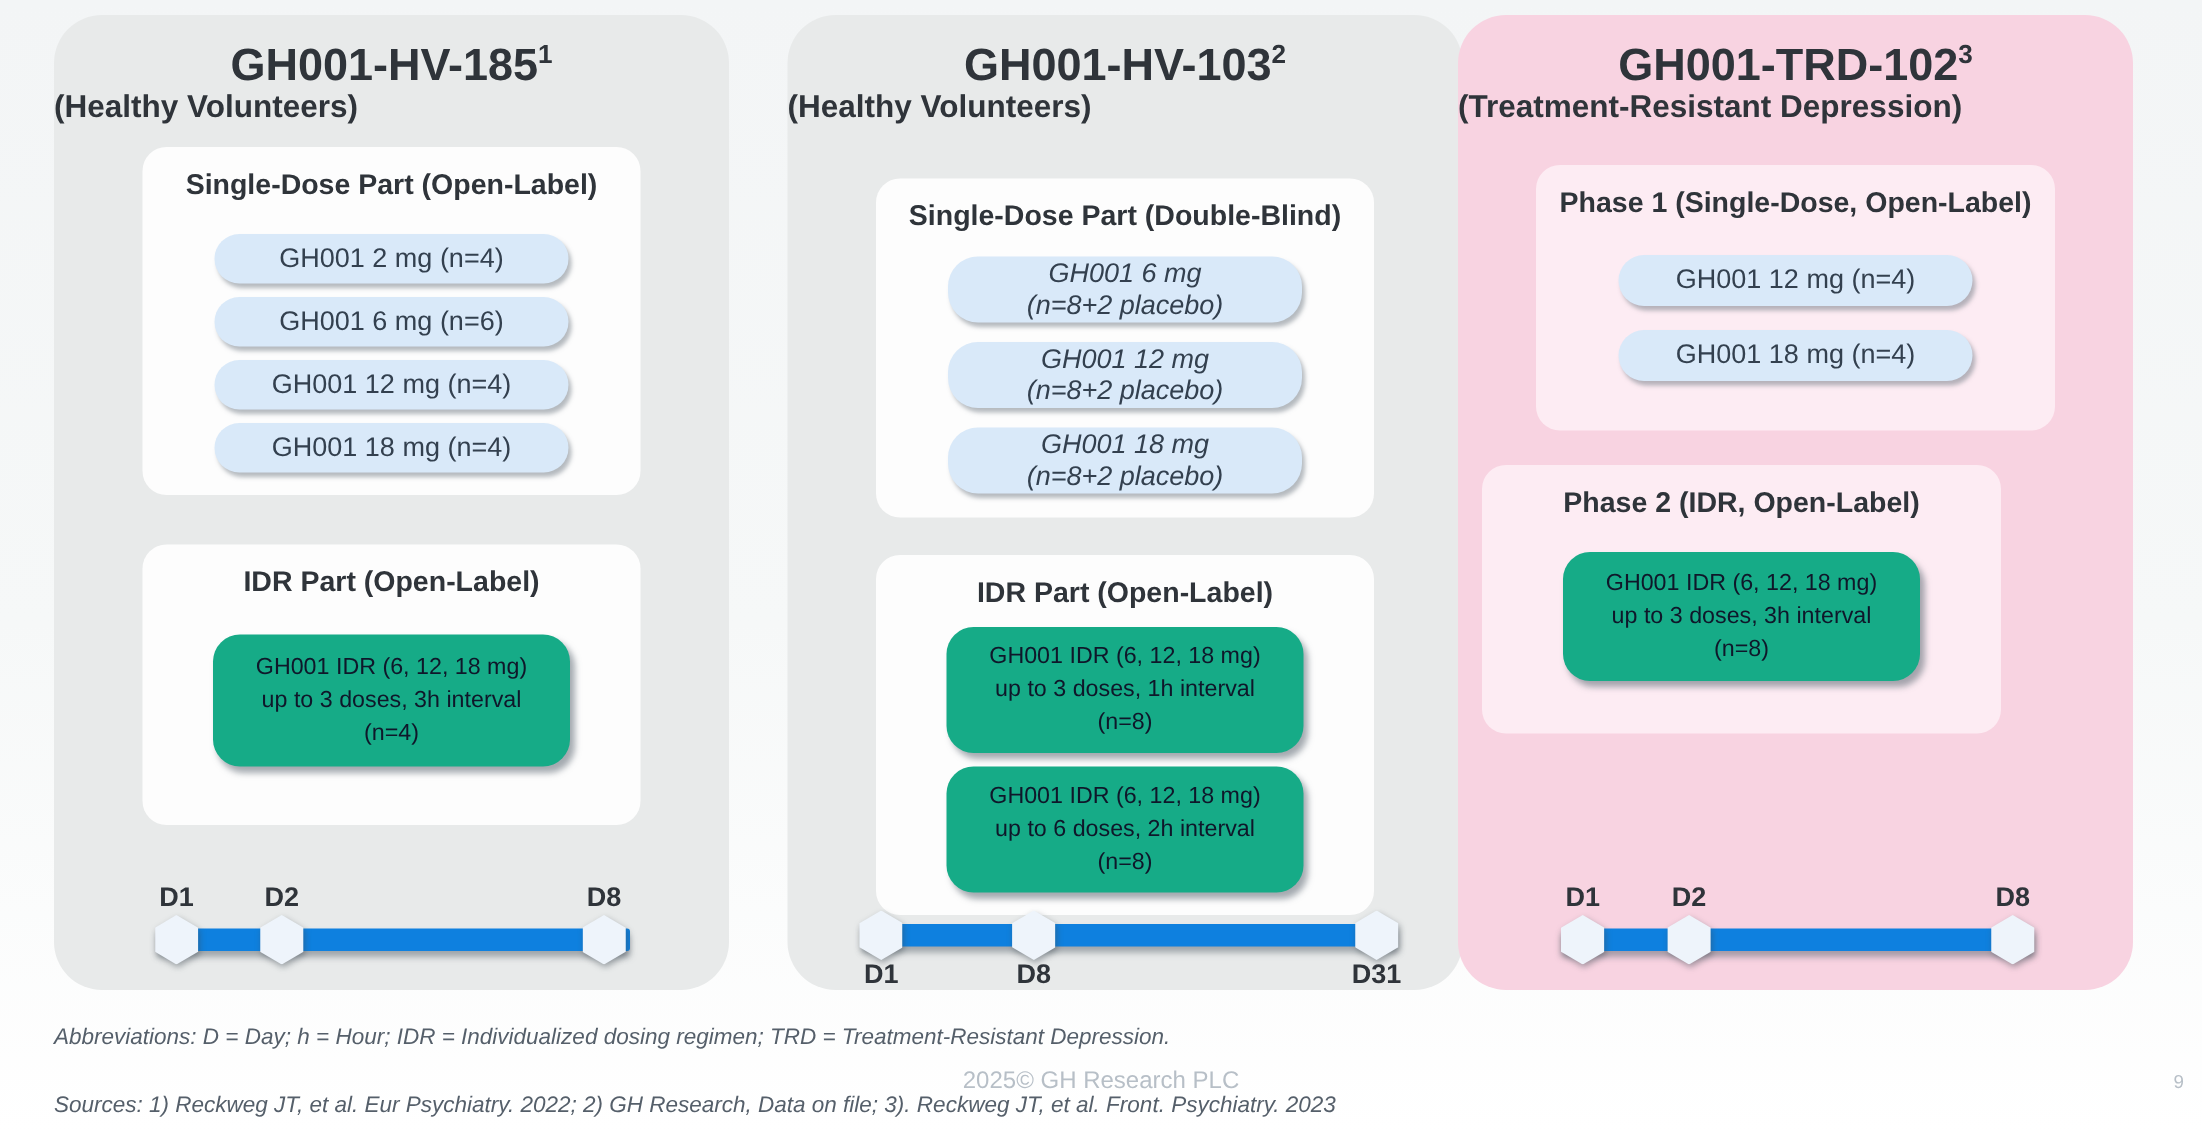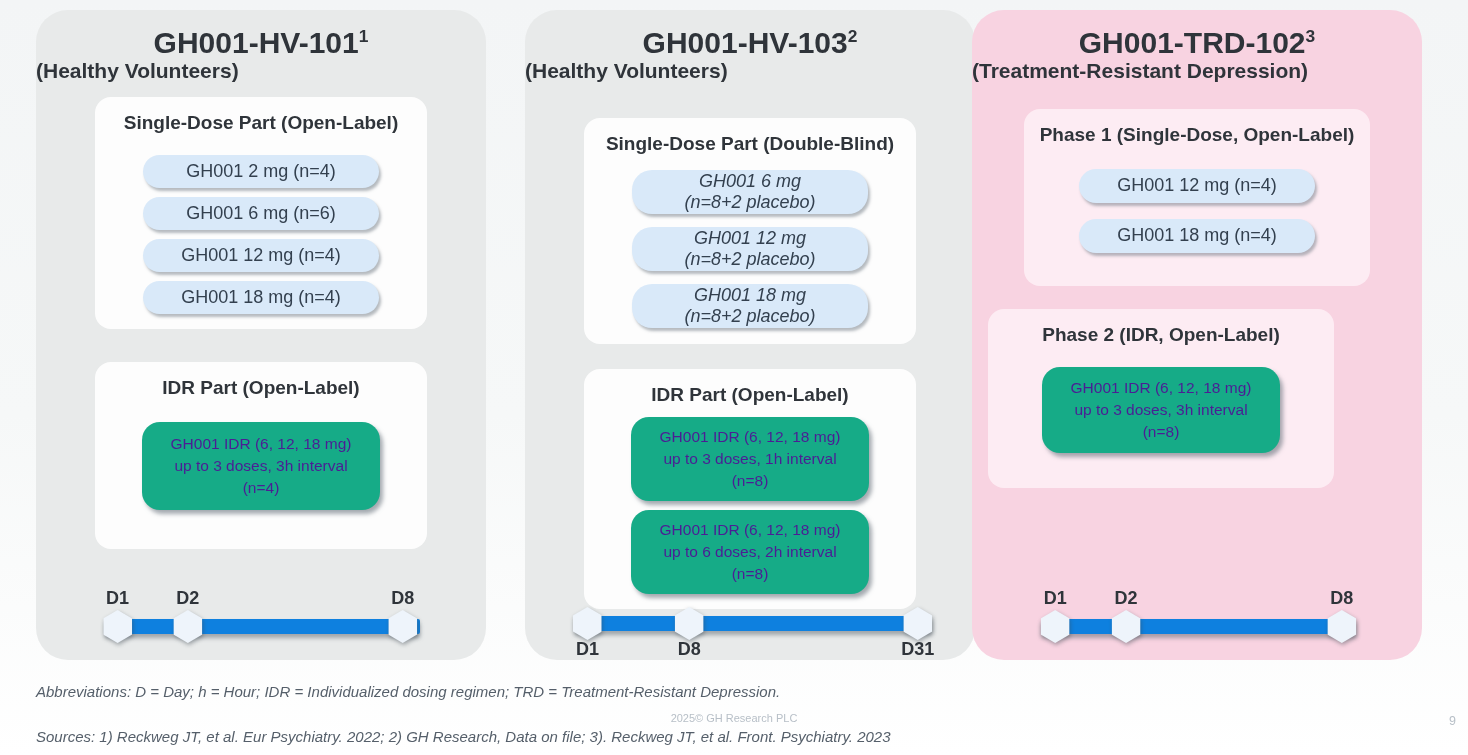--- a/index.html
+++ b/index.html
@@ -36,21 +36,21 @@
   .pill { width:236px; margin:9px auto 0; background:var(--pill-blue,#d9e9f9); border-radius:20px;
           display:flex; flex-direction:column; justify-content:center; text-align:center;
           font-size:18px; color:#33404f; box-shadow:2px 3px 3px rgba(110,120,130,0.5); }
   .pill .line { line-height:1.2; }
   .c0 .pill { height:33px; } .c0 .sec-header + .pill { margin-top:20px; }
   .c1 .pill { height:44px; margin-top:13px;font-style:italic; } .c1 .sec-header + .pill { margin-top:14px; }
   .c2 .pill { height:34px; margin-top:16px; } .c2 .sec-header + .pill { margin-top:22px; }
 
   .green { width:238px; margin:10px auto 0; background:var(--idr-green,#16ab87); border-radius:18px;
            display:flex; flex-direction:column; justify-content:center; text-align:center;
-           color:#4c1d95; box-shadow:3px 4px 4px rgba(105,115,125,0.6); }
+           color:#0f172a; box-shadow:3px 4px 4px rgba(105,115,125,0.6); }
   .green .line { font-size:15.5px; line-height:1.42; }
   .c0 .green { height:88px; } .c0 .sec-header + .green { margin-top:22px; }
   .c1 .green { height:84px; margin-top:9px; } .c1 .sec-header + .green { margin-top:10px; }
   .c2 .green { height:86px; } .c2 .sec-header + .green { margin-top:20px; }
 
   
   .timeline { position:absolute; }
   .c0 .timeline, .c2 .timeline { left:69px; right:66px; bottom:24px; height:48px; }
   .c1 .timeline { left:50px; right:43px; bottom:-4px; height:56px; }
   .tl-bar { position:absolute; left:0; right:0; height:15px; border-radius:2px;
@@ -67,30 +67,30 @@
               color:var(--dark-text,#2f343a); }
   .tl-above .tl-label { top:0; }
   .tl-below .tl-label { top:31px; }
 
   
   .footer-abbr, .footer-sources { position:absolute; left:36px; font-style:italic; font-size:15px;
               color:#555f6a; }
   .footer-abbr { top:683px; }
   .footer-sources { top:728px; }
   .footer-copyright { position:absolute; left:0; right:0; top:712px; text-align:center;
-              font-size:11px; color:#b7bfc7; }
+              font-size:16px; color:#b7bfc7; }
   .footer-page { position:absolute; right:12px; top:714px; font-size:12.5px; color:#b7bfc7; }
 </style>
 </head>
 <body>
 
 <div class="slide">
   <div id="columns">
       <div class="column c0">
-        <div class="col-title"><span>GH001-HV-101</span><sup>1</sup></div>
+        <div class="col-title"><span>GH001-HV-185</span><sup>1</sup></div>
         <div class="col-subtitle">(Healthy Volunteers)</div>
         <div class="inner-box s0">
           <div class="sec-header">Single-Dose Part (Open-Label)</div>
           <div class="pill">
             <div class="line">GH001 2 mg (n=4)</div>
           </div>
           <div class="pill">
             <div class="line">GH001 6 mg (n=6)</div>
           </div>
           <div class="pill">

